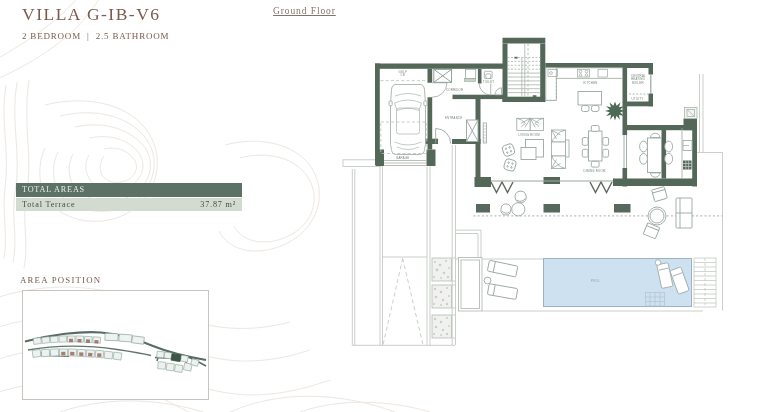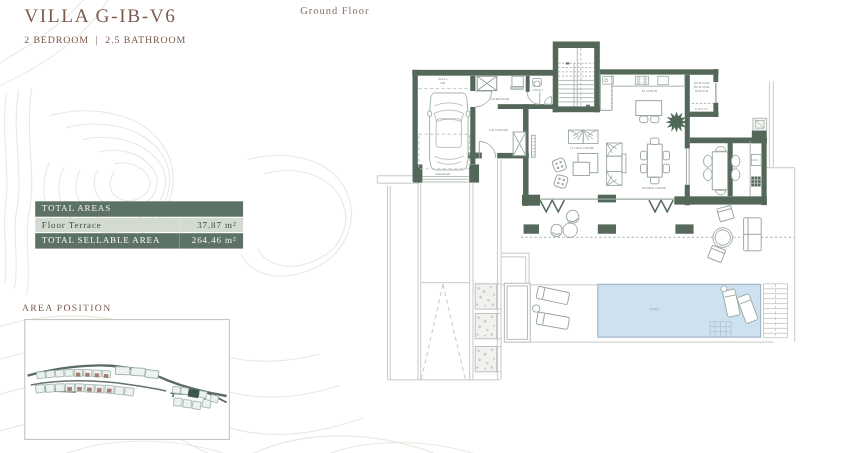--- a/index.html
+++ b/index.html
@@ -1,22 +1,22 @@
 <!DOCTYPE html>
 <html><head>
 <meta charset="utf-8">
 <style>
   html,body{margin:0;padding:0;}
   body{width:768px;height:412px;position:relative;background:#ffffff;overflow:hidden;
        font-family:"Liberation Serif", serif;}
   .abs{position:absolute;}
   #title{left:22px;top:3.5px;font-size:17.5px;letter-spacing:1.5px;color:#7c5b4e;}
   #subtitle{left:22px;top:30.5px;font-size:9px;letter-spacing:0.8px;color:#7c5b4e;}
-  #gf{left:273px;top:6px;font-size:9.5px;letter-spacing:0.9px;color:#84736a;}
-  #areas{left:32px;top:182px;width:189px;border-collapse:separate;border-spacing:0 1px;}
+  #gf{left:273px;top:6px;font-size:9.5px;letter-spacing:0.9px;color:#84736a;text-decoration:underline;}
+  #areas{left:16px;top:182px;width:226px;border-collapse:separate;border-spacing:0 1px;}
   #areas td{font-size:8.2px;letter-spacing:0.8px;padding:0 6px;height:13.5px;}
   .hdr td{background:#5d7266;color:#e8ece8;letter-spacing:1.2px;}
   .r1 td{background:#b2bfb2;color:#3e5045;}
   .r2 td{background:#d3dbd1;color:#3e5045;}
   .r3 td{background:#5d7266;color:#f0f3f0;letter-spacing:1.2px;}
   .val{text-align:right;}
   #vp{left:20px;top:275px;font-size:8.8px;letter-spacing:1.2px;color:#7c5b4e;}
   #vpbox{left:22px;top:290px;width:185px;height:108px;background:#fff;border:1px solid #c9c4be;}
 </style>
 </head>
@@ -51,26 +51,22 @@
 <div class="abs" id="subtitle">2 BEDROOM&nbsp; | &nbsp;2.5 BATHROOM</div>
 
 <div class="abs" id="gf">Ground Floor</div>
 
 <table class="abs" id="areas">
   <tbody>
       <tr class="hdr">
         <td colspan="2">TOTAL AREAS</td>
       </tr>
   <tr class="r2">
-        <td>Floor Terrace</td>
+        <td>Total Terrace</td>
         <td class="val">37.87 m²</td>
-      </tr>
-  <tr class="r3">
-        <td>TOTAL SELLABLE AREA</td>
-        <td class="val">264.46 m²</td>
       </tr>
 </tbody>
   </table>
 
 <div class="abs" id="vp">AREA POSITION</div>
 
 <div class="abs" id="vpbox">
 <svg width="185" height="108" viewBox="22 291 185 108">
 
   <path d="M24,341.5 C50,334.5 80,331 100,332.5 C122,334.5 136,339 152,346 C168,352.5 185,356.5 205,360" fill="none" stroke="#5a6b61" stroke-width="2.1"></path>

